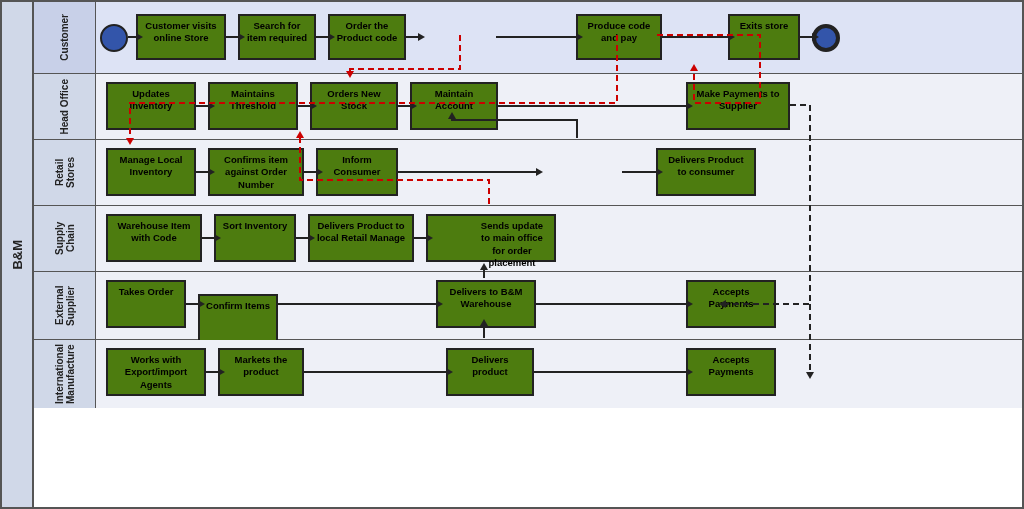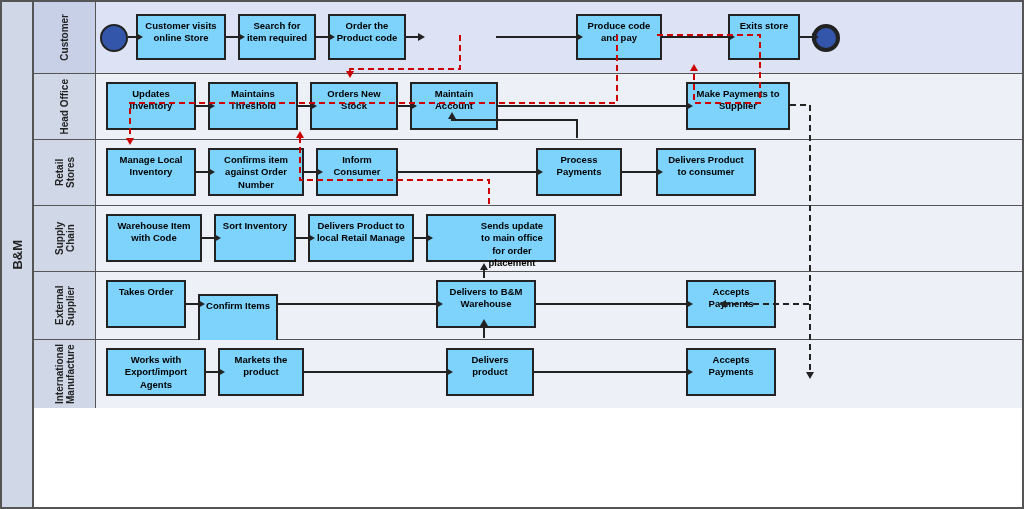--- a/index.html
+++ b/index.html
@@ -83,21 +83,21 @@
     }
 
     
     .lane-customer .lane-content {
       background: #d8dff0;
     }
 
     
     .pbox {
       border: 2px solid #222;
-      background: #7dd3fc;
+      background: #4d7c0f;
       padding: 4px 6px;
       font-size: 9.5px;
       font-weight: bold;
       text-align: center;
       line-height: 1.3;
       position: absolute;
     }
 
     .circle-start {
       width: 28px;
@@ -205,21 +205,20 @@
     </div>
 
     <div class="lane" style="height:66px;">
       <div class="lane-label">
         <span>Retail Stores</span>
       </div>
       <div class="lane-content" style="overflow:visible;">
         <div class="pbox" style="left:10px; top:8px; width:90px; height:48px;"><strong>Manage Local Inventory</strong></div>
         <div class="pbox" style="left:112px; top:8px; width:96px; height:48px;"><strong>Confirms item against Order Number</strong></div>
         <div class="pbox" style="left:220px; top:8px; width:82px; height:48px;"><strong>Inform Consumer</strong></div>
-        <div class="pbox" style="left:440px; top:8px; width:86px; height:48px;"><strong>Process Payments</strong></div>
         <div class="pbox" style="left:560px; top:8px; width:100px; height:48px;"><strong>Delivers Product to consumer</strong></div>
         <svg class="svg-overlay" style="position:absolute;top:0;left:0;width:760px;height:66px;overflow:visible;">
           <line x1="100" y1="32" x2="112" y2="32" stroke="#222" stroke-width="2"></line>
           <polygon points="112,28 112,36 119,32" fill="#222"></polygon>
           <line x1="208" y1="32" x2="220" y2="32" stroke="#222" stroke-width="2"></line>
           <polygon points="220,28 220,36 227,32" fill="#222"></polygon>
           <line x1="302" y1="32" x2="440" y2="32" stroke="#222" stroke-width="2"></line>
           <polygon points="440,28 440,36 447,32" fill="#222"></polygon>
           <line x1="526" y1="32" x2="560" y2="32" stroke="#222" stroke-width="2"></line>
           <polygon points="560,28 560,36 567,32" fill="#222"></polygon>

